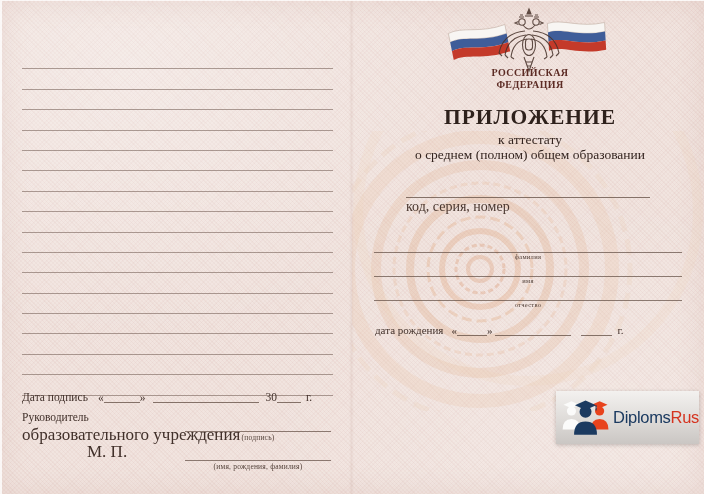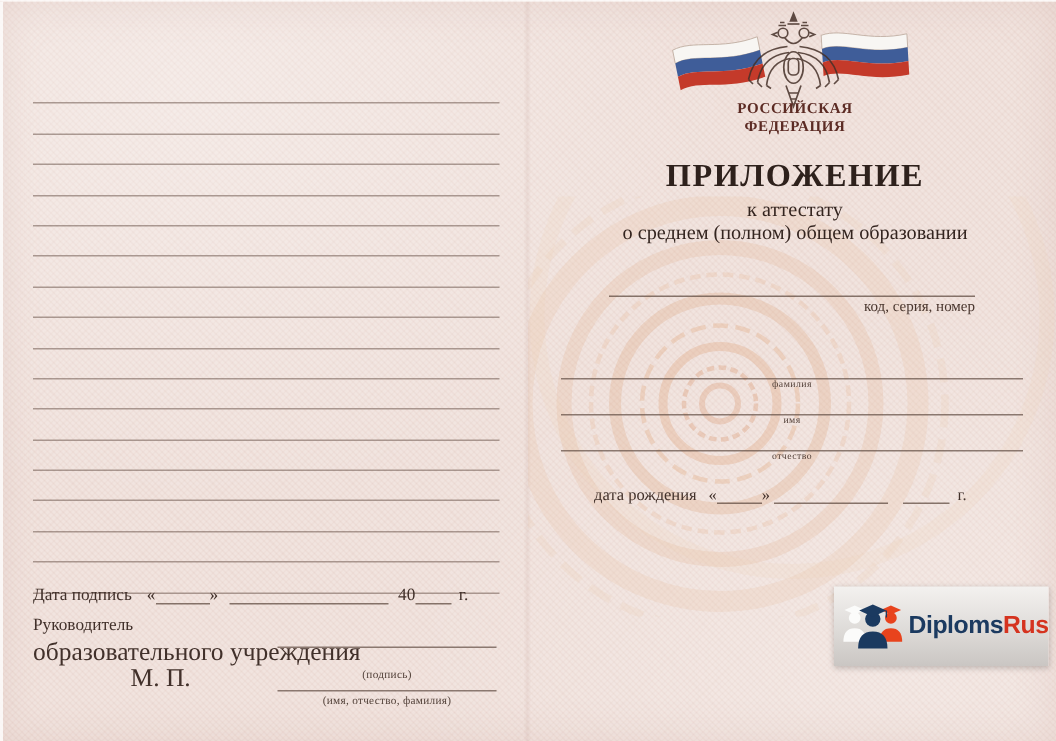--- a/index.html
+++ b/index.html
@@ -37,57 +37,57 @@
   .issue-row .lbl{margin-right:10px;}
 
   .head-line1{left:22px;top:410px;font-size:11.5px;color:#41302a;}
   .head-line2{left:22px;top:424px;font-size:17px;color:#41302a;}
   .seal{left:87px;top:441px;font-size:17px;color:#41302a;}
 
   .sig-line{left:185px;width:146px;border-bottom:1px solid rgba(96,76,66,.7);}
   .sig1{top:410px;height:20px;}
   .sig2{top:439px;height:20px;}
   .caption{left:185px;width:146px;text-align:center;font-size:7.5px;color:#55443c;letter-spacing:.2px;}
-  .cap1{top:444px;}
+  .cap1{top:432px;}
   .cap2{top:461px;}
 
   
   .rosette{left:352px;top:130px;width:352px;height:280px;pointer-events:none;}
 
   
   .emblem{left:437px;top:6px;width:190px;height:68px;}
   .country{left:352px;top:66px;width:356px;text-align:center;font-size:10px;line-height:11.5px;
            font-weight:bold;color:#5c2b24;letter-spacing:.4px;}
   .title{left:352px;top:104px;width:356px;text-align:center;font-size:21.5px;font-weight:bold;
          letter-spacing:1px;color:#2e211c;}
   .sub1{left:352px;top:131px;width:356px;text-align:center;font-size:13.5px;color:#33241f;}
   .sub2{left:352px;top:146px;width:356px;text-align:center;font-size:13.5px;color:#33241f;}
 
   .code-line{left:406px;top:176px;width:244px;height:20px;border-bottom:1px solid rgba(96,76,66,.75);}
-  .code-caption{left:406px;top:198px;width:244px;text-align:right;font-size:10px;color:#4a372f;}
+  .code-caption{left:406px;top:198px;width:244px;text-align:left;font-size:14px;color:#4a372f;}
 
   .field-line{left:374px;width:308px;height:20px;border-bottom:1px solid rgba(96,76,66,.7);}
   .f1{top:231px;} .f2{top:255px;} .f3{top:279px;}
   .field-caption{left:374px;width:308px;text-align:center;font-size:6.5px;color:#4f3d35;letter-spacing:.3px;}
   .fc1{top:252px;} .fc2{top:276px;} .fc3{top:300px;}
 
-  .birth-row{left:396px;top:322px;font-size:11px;color:#41302a;}
+  .birth-row{left:375px;top:322px;font-size:11px;color:#41302a;}
   .birth-row .lbl{margin-right:8px;}
   .birth-row .b1{width:30px;}
   .birth-row .b2{width:76px;margin:0 10px 0 3px;}
   .birth-row .b3{width:31px;margin-right:5px;}
 
   
   .wm{left:556px;top:390px;width:143px;height:53px;
       background:linear-gradient(180deg,#f3f1ef 0%,#dedbd8 55%,#cac6c3 100%);
       box-shadow:0 1px 4px rgba(0,0,0,.22);
       display:flex;align-items:center;
       font-family:"Liberation Sans","DejaVu Sans",sans-serif;}
   .wm svg{margin-left:4px;}
-  .wm-text{font-size:16.5px;font-weight:bold;letter-spacing:-.3px;margin-left:2px;}
+  .wm-text{font-size:16.5px;font-weight:normal;letter-spacing:-.3px;margin-left:2px;}
   .wm-navy{color:#1b3a60;}
   .wm-red{color:#d5331f;}
 </style>
 </head>
 <body>
 
 <div class="page">
 
   <svg class="abs rosette" viewBox="0 0 352 280">
     <g fill="none">
@@ -126,35 +126,35 @@
       <div class="blank-line"></div>
       <div class="blank-line"></div>
     </div>
 
   <div class="abs row issue-row">
     <span class="lbl">Дата подпись</span>
     <span>«</span>
     <span class="blank b1"></span>
     <span>»</span>
     <span class="blank b2"></span>
-    <span>40</span>
+    <span>30</span>
     <span class="blank b3"></span>
     <span>г.</span>
   </div>
 
   <div class="abs head-line1">Руководитель</div>
   <div class="abs head-line2">образовательного учреждения</div>
 
   <div class="abs sig-line sig1"></div>
   <div class="abs caption cap1">(подпись)</div>
 
   <div class="abs seal">М. П.</div>
 
   <div class="abs sig-line sig2"></div>
-  <div class="abs caption cap2">(имя, отчество, фамилия)</div>
+  <div class="abs caption cap2">(имя, рождения, фамилия)</div>
 
   <svg class="abs emblem" viewBox="0 0 190 68">
 
     <g transform="translate(12,18) rotate(-5 28 14)">
       <path d="M0,6 C14,0 32,9 57,2 L58,11 C32,18 14,9 1,15 Z" fill="#f8f6f3" stroke="#b7a396" stroke-width=".5"></path>
       <path d="M1,15 C14,9 32,18 58,11 L59,20 C32,27 15,18 2,24 Z" fill="#3f5d99"></path>
       <path d="M2,24 C15,18 33,27 59,20 L60,29 C33,36 16,27 3,33 Z" fill="#c43a2a"></path>
     </g>
 
     <g transform="translate(110,12) rotate(3 28 14)">

